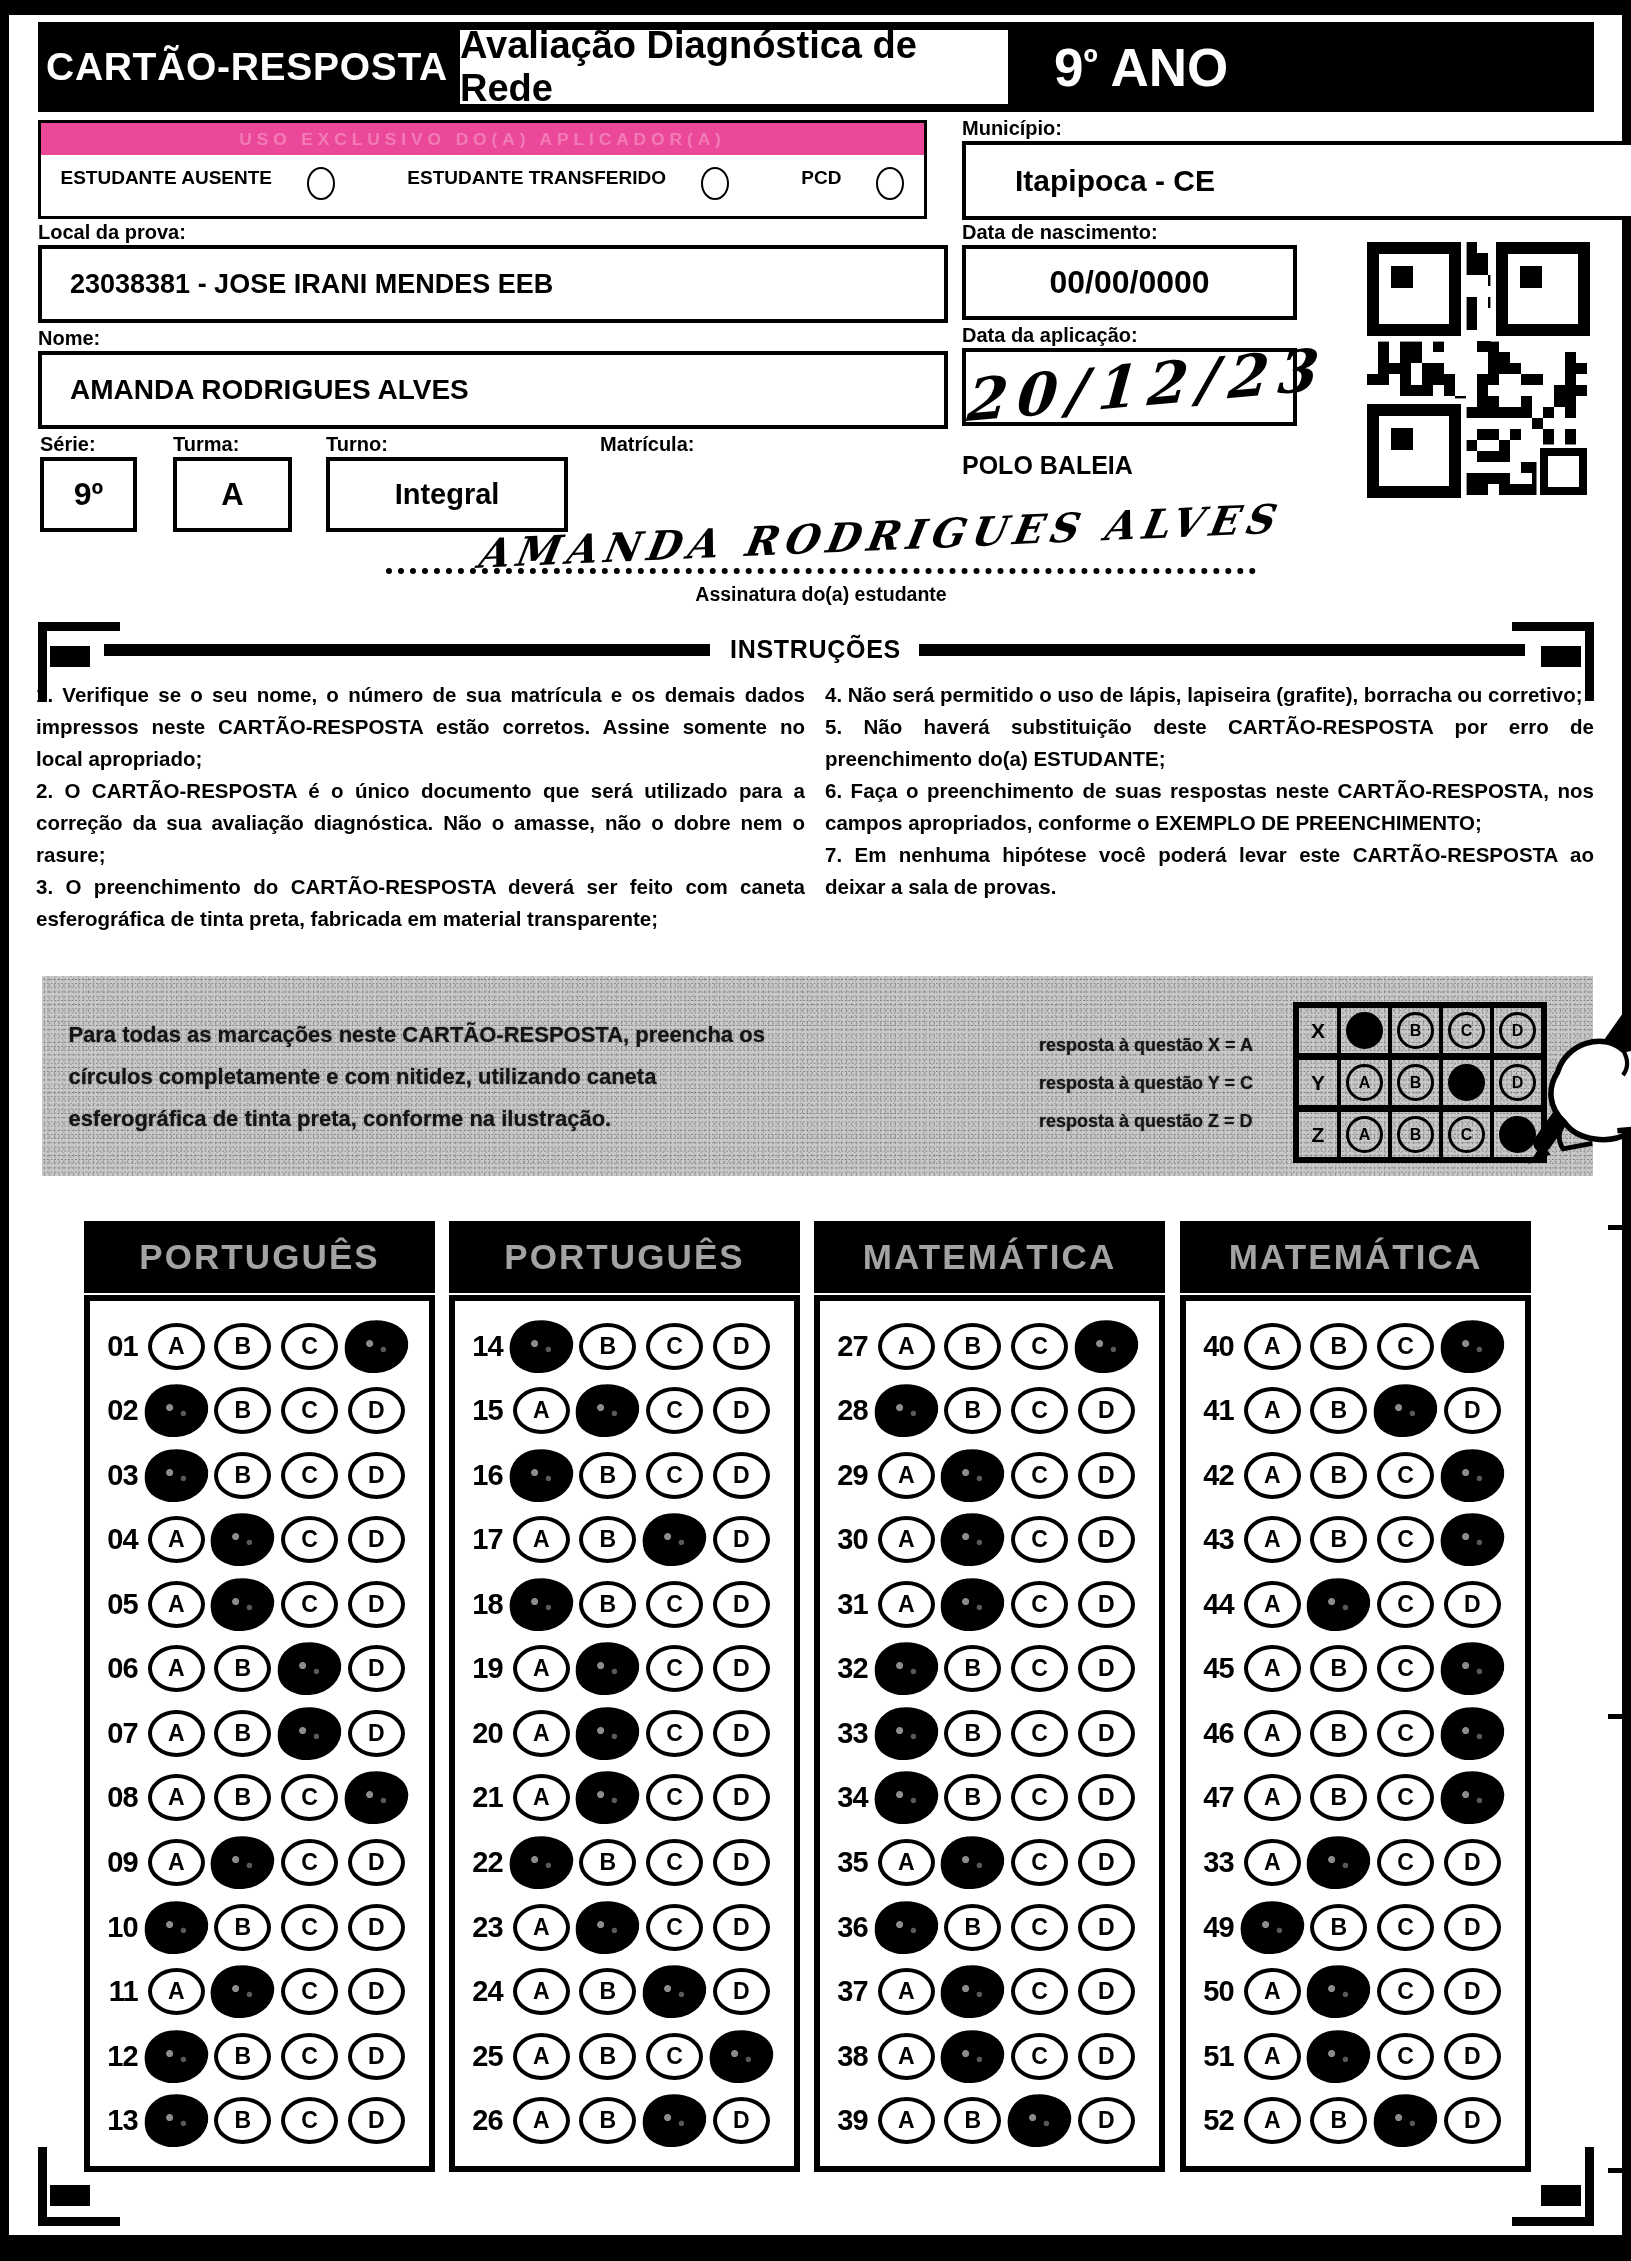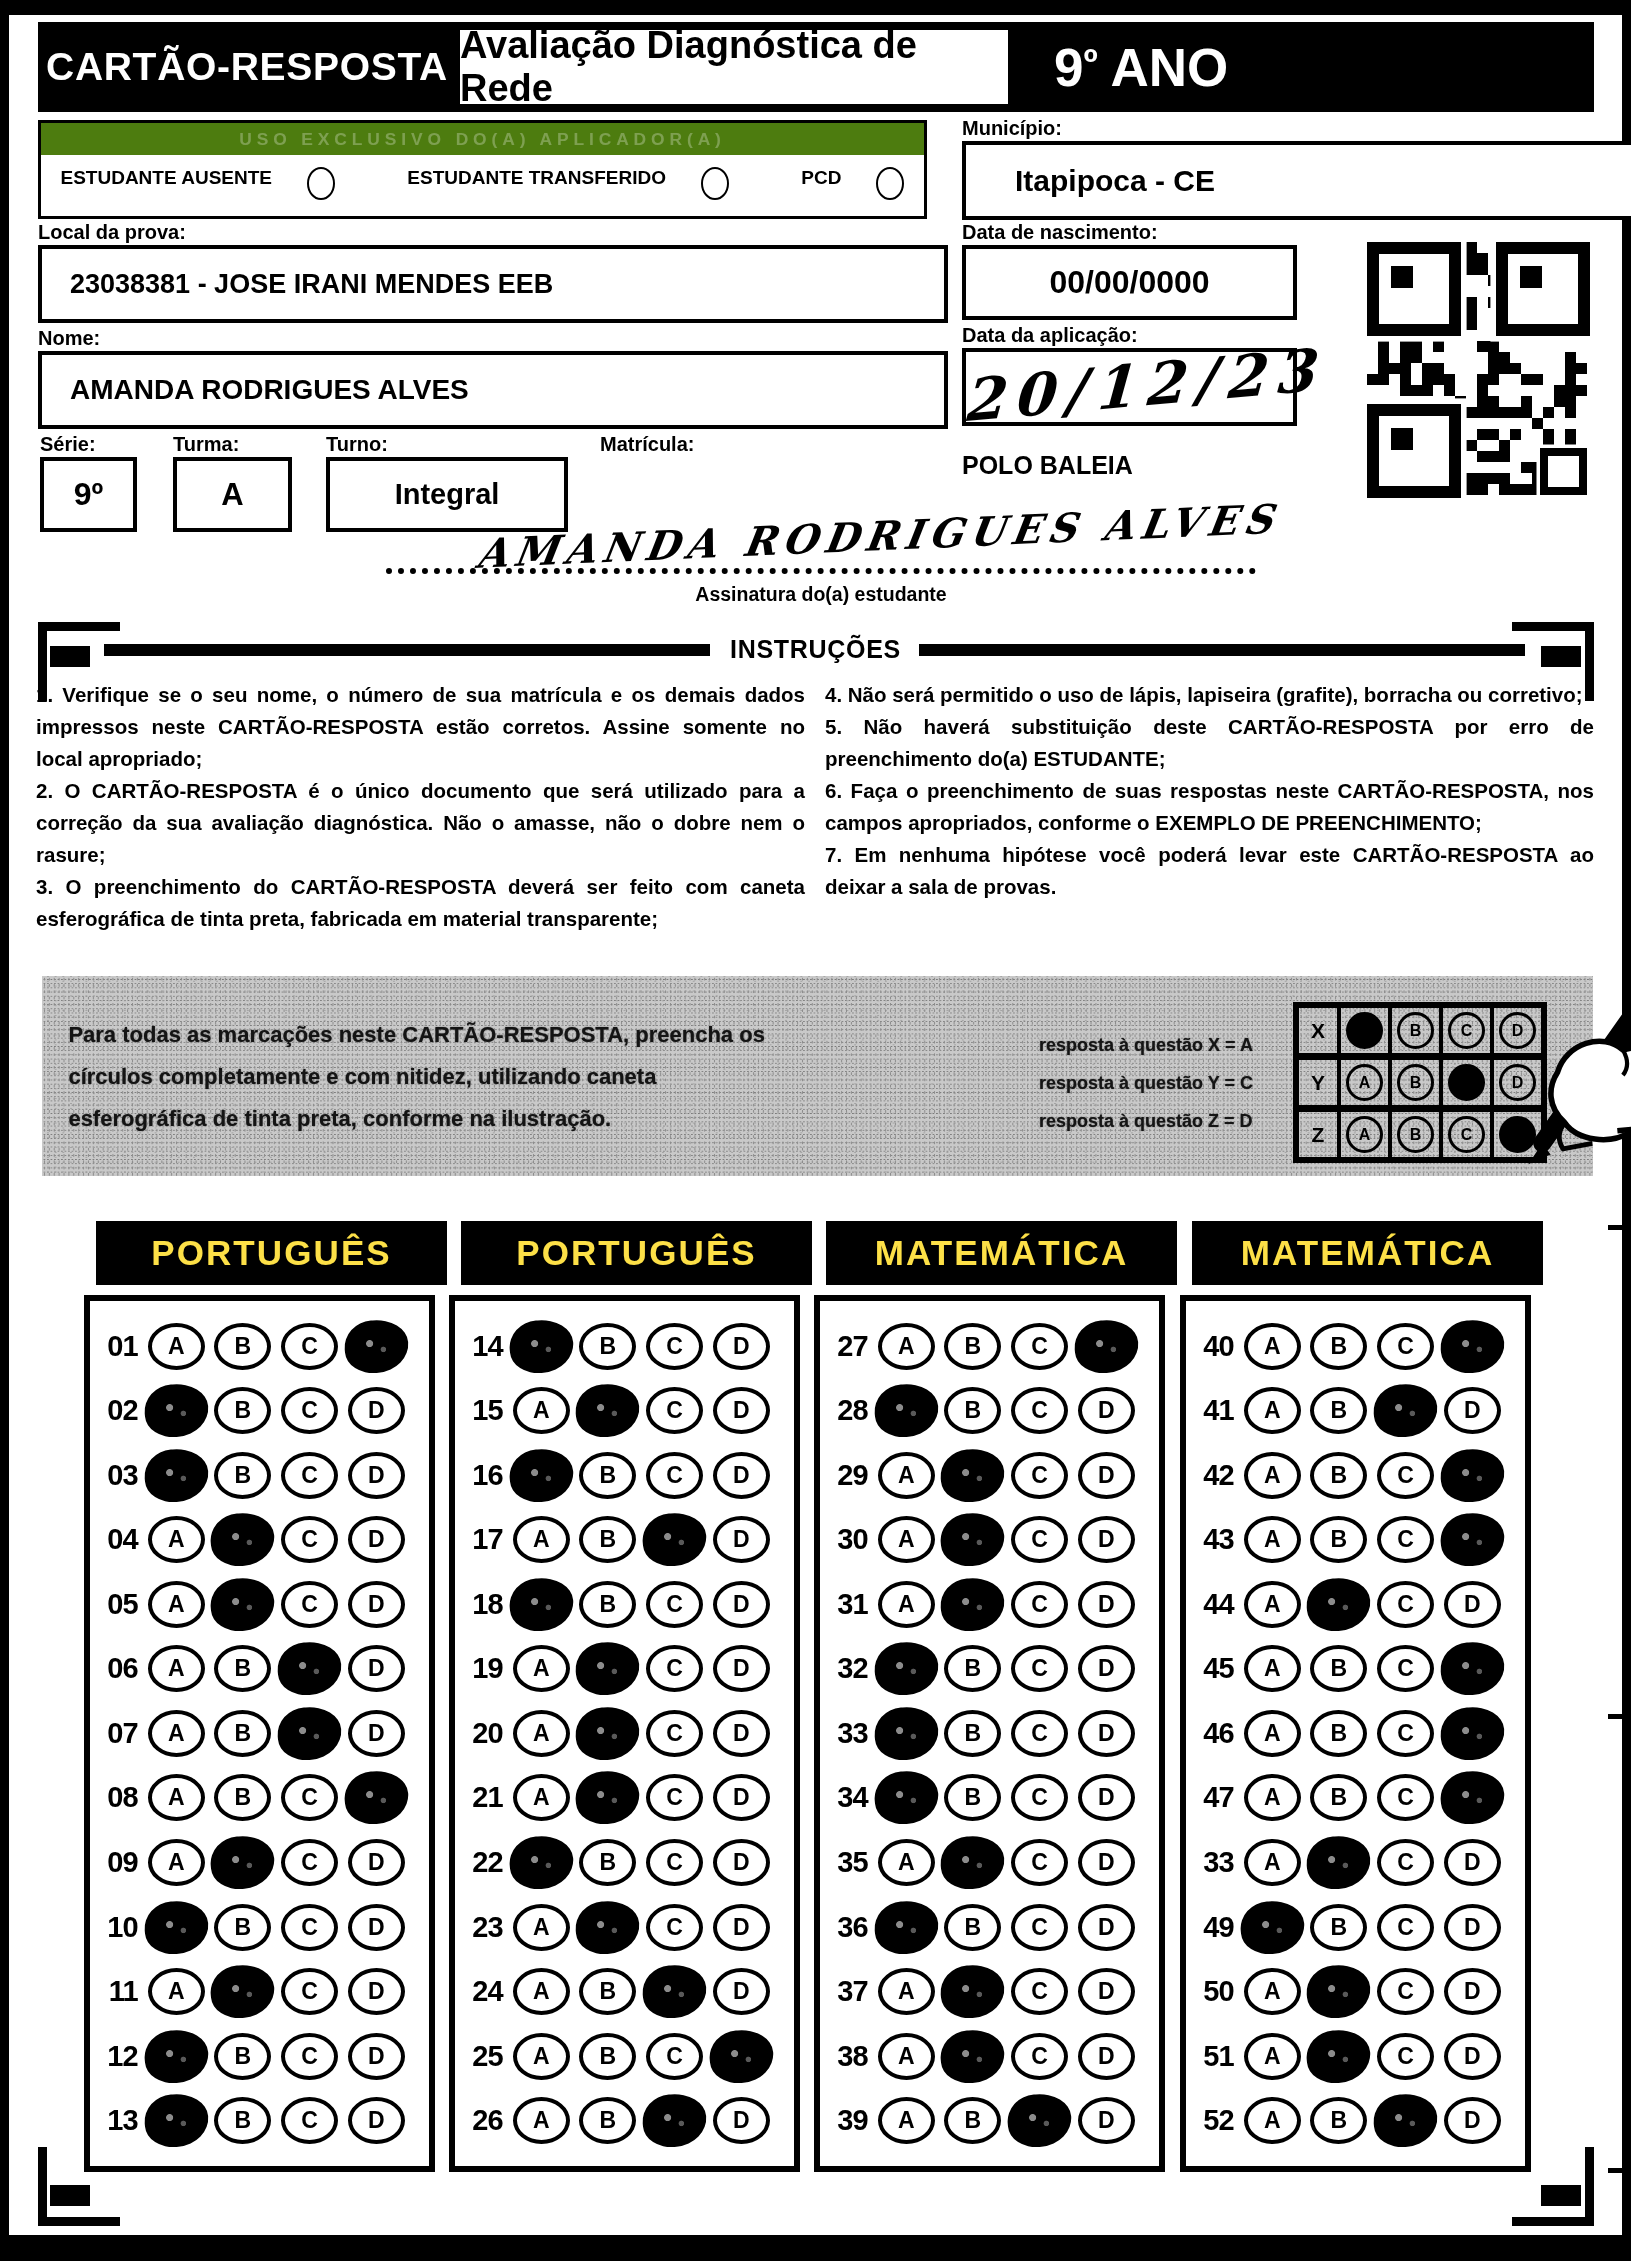--- a/index.html
+++ b/index.html
@@ -14,21 +14,21 @@
   
   .header{position:absolute;left:38px;top:22px;width:1556px;height:90px;background:#000;display:flex;align-items:center;}
   .h-left{width:418px;color:#fff;font-weight:bold;font-size:39px;text-align:center;letter-spacing:0.7px;}
   .h-center{background:#fff;border:4.2px solid #000;height:74px;width:548px;display:flex;align-items:center;justify-content:center;
             font-weight:bold;font-size:38px;}
   .h-right{flex:1;color:#fff;font-weight:bold;font-size:53px;padding-left:42px;}
   .h-right .ord{font-size:39px;vertical-align:9.7px;}
 
   
   .status-box{position:absolute;left:38px;top:120px;width:883px;height:93px;border:3.5px solid #000;background:#fff;}
-  .status-head{height:32px;background:#4d7c0f;display:flex;align-items:center;justify-content:center;}
+  .status-head{height:32px;background:#ec4899;display:flex;align-items:center;justify-content:center;}
   .status-head span{color:rgba(255,255,255,.28);font-weight:bold;font-size:17.4px;letter-spacing:4.9px;}
   .status-row{height:57px;display:flex;align-items:center;justify-content:space-between;padding:0 19.5px;}
   .status-item{display:flex;align-items:flex-start;font-weight:bold;font-size:19px;gap:24px;}
   .cb{width:24px;height:29px;border:2.8px solid #000;border-radius:50%;margin-left:11px;display:inline-block;}
 
   .lbl{position:absolute;font-weight:bold;font-size:20px;}
   .fbox{position:absolute;border:4.2px solid #000;background:#fff;display:flex;align-items:center;font-weight:bold;}
   .fbox.pad{padding-left:28px;}
   .fbox.center{justify-content:center;}
 
@@ -89,22 +89,22 @@
   .eg-row:last-child{border-bottom:none;}
   .eg-label{width:38px;display:flex;align-items:center;justify-content:center;font-weight:bold;font-size:21px;border-right:4.2px solid #000;}
   .eg-cell{width:47px;height:45px;border-right:4.2px solid #000;display:flex;align-items:center;justify-content:center;}
   .eg-cell:last-child{border-right:none;}
   .eg-bubble{width:31px;height:31px;border:3.5px solid #000;border-radius:50%;display:flex;align-items:center;justify-content:center;
              font-weight:bold;font-size:16px;}
   .eg-bubble.filled{background:#000;}
   .hand{position:absolute;left:1411px;top:-8.4px;width:223px;height:217px;}
 
   
-  .ans-head{position:absolute;top:1221px;width:351px;height:64px;background:#000;color:#fde047;display:flex;
-            align-items:center;justify-content:center;font-weight:bold;font-size:35px;letter-spacing:2.1px;margin-left:12px;}
+  .ans-head{position:absolute;top:1221px;width:351px;height:72px;background:#000;color:#a3a3a3;display:flex;
+            align-items:center;justify-content:center;font-weight:bold;font-size:35px;letter-spacing:2.1px;}
   .ans-box{position:absolute;top:1295px;width:351px;height:877px;border:6.3px solid #000;background:#fff;
            display:flex;flex-direction:column;justify-content:space-evenly;padding:4.2px 0;box-sizing:border-box;}
   .c1{left:84px;} .c2{left:449px;} .c3{left:814px;} .c4{left:1180px;}
   .q-row{display:flex;align-items:center;padding-left:5px;}
   .q-num{width:43px;text-align:right;font-weight:bold;font-size:29px;letter-spacing:-0.7px;}
   .bubble{width:49px;height:39px;border:4.9px solid #000;border-radius:50%;margin-left:9.7px;display:flex;align-items:center;
           justify-content:center;font-weight:bold;font-size:23px;flex:0 0 auto;}
   .bubble.filled{color:transparent;background:
       radial-gradient(circle at 38% 42%,rgba(255,255,255,.55) 0 2.8px,transparent 3.5px),
       radial-gradient(circle at 62% 58%,rgba(255,255,255,.35) 0 2.1px,transparent 2.8px),#000;

